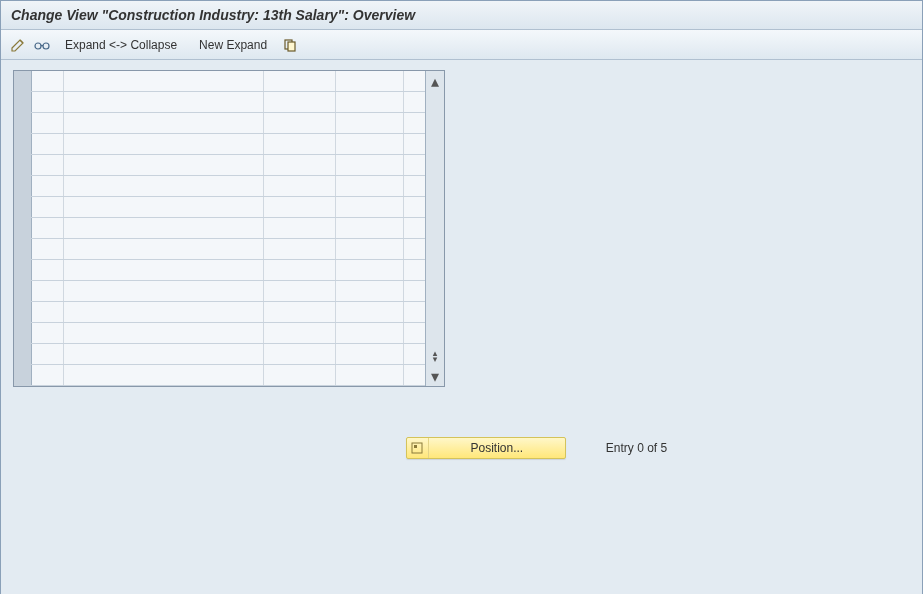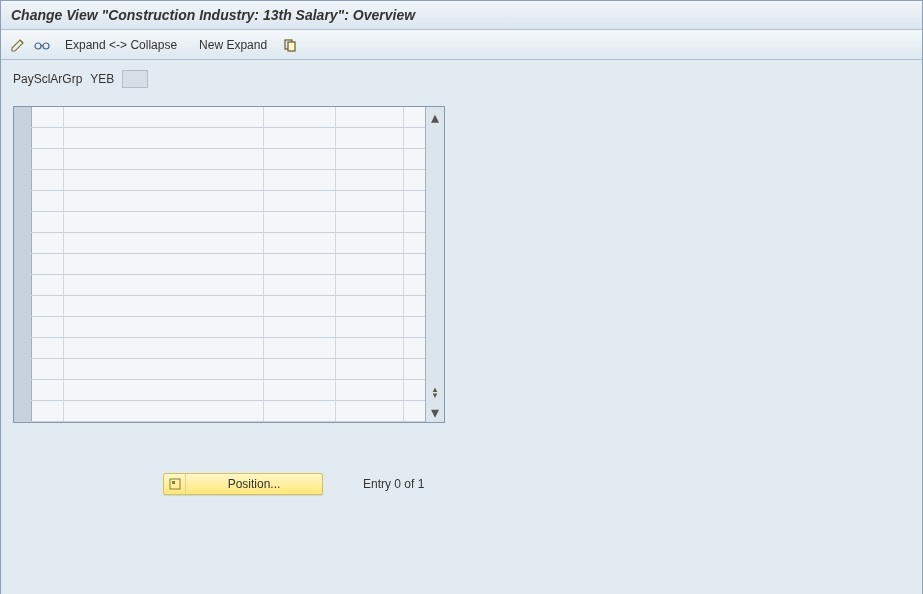--- a/index.html
+++ b/index.html
@@ -44,21 +44,21 @@
     .col.start { width: 72px; }
     .col.end { width: 68px; }
     .col.cfg { width: 22px; background: #dfe7ee; border-left: 1px solid #a0b0c0; display:flex; align-items:center; justify-content:center;}
     .table-body { display: flex; }
     .rows { flex: 1; }
     .scrollbar-v { width: 19px; background: #dde5ec; border-left: 1px solid #a0b0c0; display: flex; flex-direction: column; justify-content: space-between; align-items: center; }
     .sb-arrow { width: 100%; height: 20px; display: flex; align-items: center; justify-content: center; cursor: pointer; color: #555; }
     .table-row { display: flex; height: 21px; border-bottom: 1px solid #c8d2dc; background: #f4f7fa; }
     .table-row .col { border-right: 1px solid #d0d8e0; }
     .sel-cell { background: #c8d2dc; border-right: 1px solid #a0b0c0; width: 18px; }
-    .footer-area { margin-top: 50px; display: flex; align-items: center; gap: 40px; margin-left: 150px; font-size: 12px; }
+    .footer-area { margin-top: 50px; display: flex; align-items: center; gap: 40px; margin-left: 150px; font-size: 12px; justify-content: center; }
     .position-btn {
       background: linear-gradient(to bottom, #fff7c8 0%, #ffe77a 100%);
       border: 1px solid #d4c35a;
       border-radius: 2px;
       height: 22px;
       width: 160px;
       display: flex;
       align-items: center;
       cursor: pointer;
       font-size: 12px;
@@ -104,25 +104,20 @@
     <span class="tb-btn">New Expand</span>
     <span class="tb-icon">
       <svg width="16" height="16" viewBox="0 0 16 16">
           <rect x="3" y="3" width="7" height="9" fill="none" stroke="#6a5a2a" stroke-width="1.2"></rect>
           <rect x="6" y="5" width="7" height="9" fill="#fff7d0" stroke="#6a5a2a" stroke-width="1.2"></rect>
         </svg>
     </span>
   </div>
 
   <div class="content">
-    <div class="field-row">
-      <span class="field-label">PaySclArGrp</span>
-      <span class="field-value">YEB</span>
-      <span class="field-input"></span>
-    </div>
 
     <div class="table-wrap">
       <div class="table-body">
         <div class="rows" id="rows-container">
             <div class="table-row">
               <div class="sel-cell"></div>
               <div class="col grpg"></div>
               <div class="col constr"></div>
               <div class="col start"></div>
               <div class="col end"></div>
@@ -238,17 +233,17 @@
     <div class="footer-area">
       <div class="position-btn">
         <span class="pos-icon">
           <svg width="14" height="14" viewBox="0 0 14 14">
               <rect x="2" y="2" width="10" height="10" fill="none" stroke="#8a7a3a"></rect>
               <rect x="4" y="4" width="3" height="3" fill="#8a7a3a"></rect>
             </svg>
         </span>
         <span class="pos-label">Position...</span>
       </div>
-      <span class="entry-text">Entry 0 of 1</span>
+      <span class="entry-text">Entry 0 of 5</span>
     </div>
 
   </div>
 </div>
 
 </body></html>

